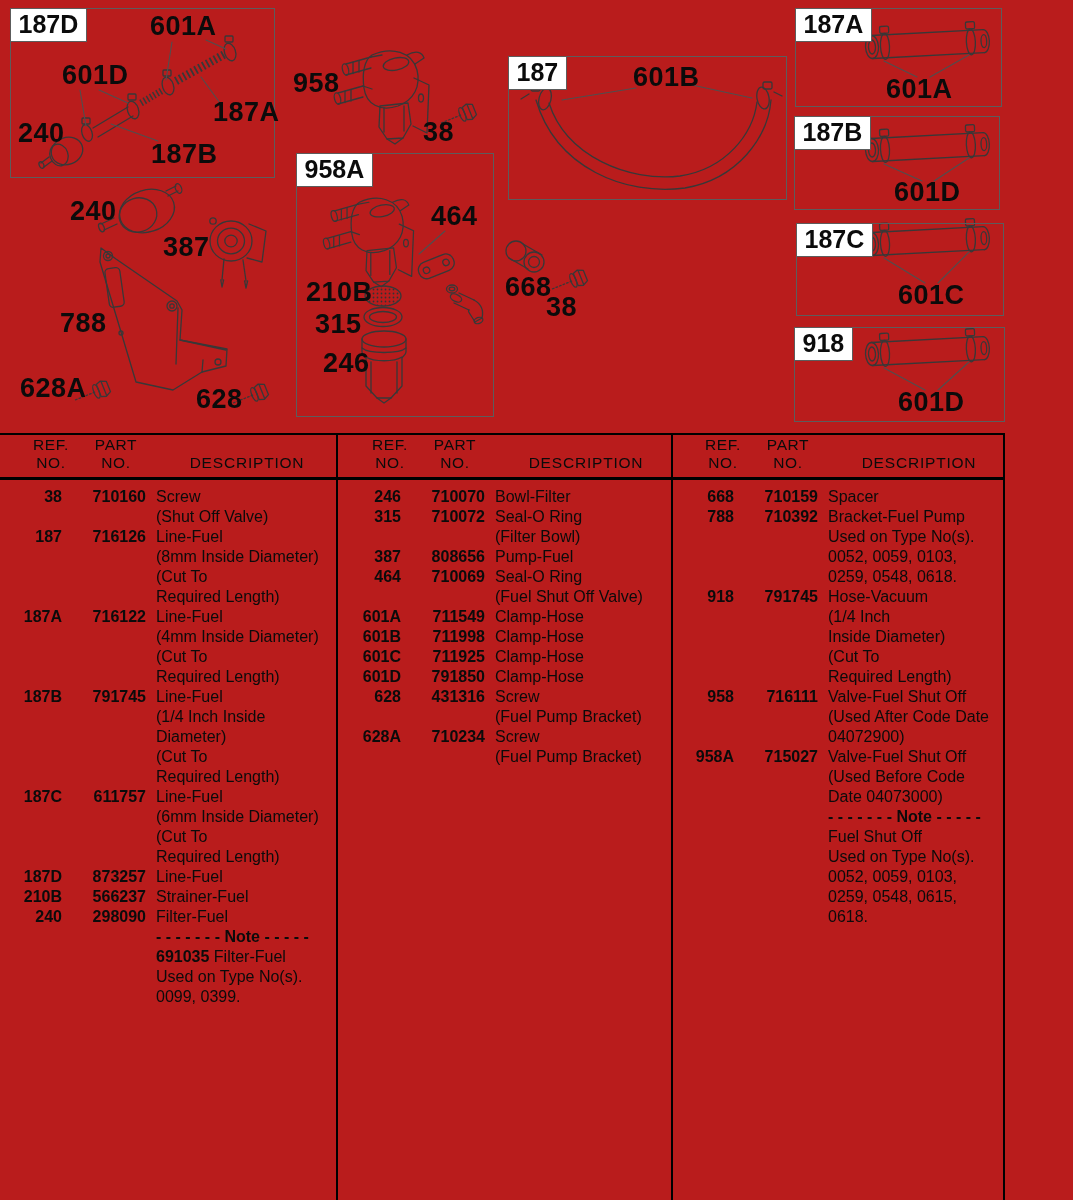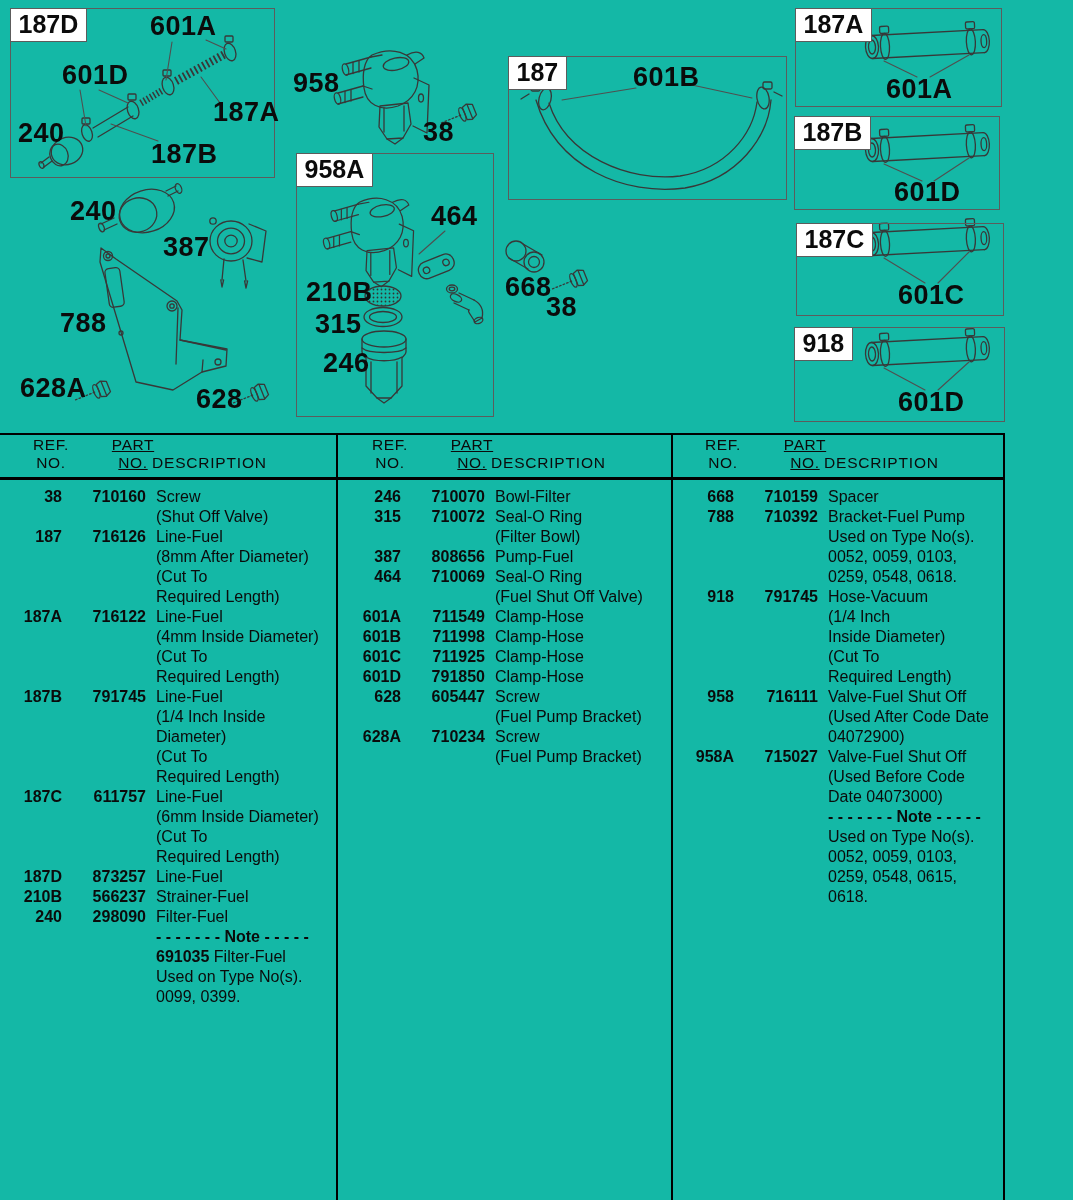--- a/index.html
+++ b/index.html
@@ -1,37 +1,37 @@
 <!DOCTYPE html>
 <html><head>
 <meta charset="utf-8">
 <style>
   html,body{margin:0;padding:0;background:#fff;}
-  .page{position:relative;width:1073px;height:1200px;background:#14b8a6;overflow:hidden;
+  .page{position:relative;width:1073px;height:1200px;background:#b91c1c;overflow:hidden;
         font-family:"Liberation Sans",sans-serif;color:#0b0b0b;}
   
   .pbox{position:absolute;border:1.5px solid #5c5c5c;}
   .ptab{position:absolute;left:-1.5px;top:-1.5px;border:1.5px solid #5c5c5c;background:#fff;
         font-weight:700;font-size:25px;line-height:1.05;padding:2px 8px 4px;white-space:nowrap;}
   .callout{position:absolute;font-weight:700;font-size:27px;line-height:1;letter-spacing:.5px;white-space:nowrap;}
   
   .art{position:absolute;left:0;top:0;}
   .art path,.art ellipse,.art line,.art rect,.art circle,.art polygon,.art use{
        fill:none;stroke:#383838;stroke-width:1.3;stroke-linecap:round;stroke-linejoin:round;}
   .art .spring{stroke-width:8.5;stroke-dasharray:1.8 2.6;stroke-linecap:butt;}
   .art .spring2{stroke-width:7;stroke-dasharray:1.5 2.2;stroke-linecap:butt;}
   .art .ld{stroke-width:1.1;stroke:#4f4f4f;}
   
   .hline,.vline{position:absolute;background:#000;}
   
   .hgroup{position:absolute;top:436px;height:46px;width:337px;}
   .h-ref,.h-part{position:absolute;width:64px;text-align:center;font-size:15.5px;line-height:17.5px;letter-spacing:.6px;}
-  .h-ref{left:19px;} .h-part{left:101px;text-decoration:underline;}
+  .h-ref{left:19px;} .h-part{left:84px;}
   .h-ref span,.h-part span{display:block;}
-  .h-desc{position:absolute;left:152px;top:17.5px;width:190px;font-size:15.5px;letter-spacing:.8px;}
+  .h-desc{position:absolute;left:152px;top:17.5px;width:190px;text-align:center;font-size:15.5px;letter-spacing:.8px;}
   
   .tcol{position:absolute;top:487px;width:334px;}
   .t-line{display:grid;grid-template-columns:62px 84px 1fr;height:20px;font-size:16px;line-height:20px;}
   .c-ref,.c-part{text-align:right;font-weight:700;}
   .c-desc{padding-left:10px;white-space:nowrap;}
   .bold{font-weight:700;}
 </style>
 </head>
 <body>
 
@@ -316,21 +316,21 @@
         <span class="c-desc"><span>(Shut Off Valve)</span></span>
       </div>
       <div class="t-line">
         <span class="c-ref">187</span>
         <span class="c-part">716126</span>
         <span class="c-desc"><span>Line-Fuel</span></span>
       </div>
       <div class="t-line">
         <span class="c-ref"></span>
         <span class="c-part"></span>
-        <span class="c-desc"><span>(8mm After Diameter)</span></span>
+        <span class="c-desc"><span>(8mm Inside Diameter)</span></span>
       </div>
       <div class="t-line">
         <span class="c-ref"></span>
         <span class="c-part"></span>
         <span class="c-desc"><span>(Cut To</span></span>
       </div>
       <div class="t-line">
         <span class="c-ref"></span>
         <span class="c-part"></span>
         <span class="c-desc"><span>Required Length)</span></span>
@@ -482,21 +482,21 @@
         <span class="c-part">711925</span>
         <span class="c-desc"><span>Clamp-Hose</span></span>
       </div>
       <div class="t-line">
         <span class="c-ref">601D</span>
         <span class="c-part">791850</span>
         <span class="c-desc"><span>Clamp-Hose</span></span>
       </div>
       <div class="t-line">
         <span class="c-ref">628</span>
-        <span class="c-part">605447</span>
+        <span class="c-part">431316</span>
         <span class="c-desc"><span>Screw</span></span>
       </div>
       <div class="t-line">
         <span class="c-ref"></span>
         <span class="c-part"></span>
         <span class="c-desc"><span>(Fuel Pump Bracket)</span></span>
       </div>
       <div class="t-line">
         <span class="c-ref">628A</span>
         <span class="c-part">710234</span>
@@ -590,20 +590,25 @@
         <span class="c-desc"><span>Date 04073000)</span></span>
       </div>
       <div class="t-line">
         <span class="c-ref"></span>
         <span class="c-part"></span>
         <span class="c-desc"><span class="bold">- - - - - - - Note - - - - -</span></span>
       </div>
       <div class="t-line">
         <span class="c-ref"></span>
         <span class="c-part"></span>
+        <span class="c-desc"><span>Fuel Shut Off</span></span>
+      </div>
+      <div class="t-line">
+        <span class="c-ref"></span>
+        <span class="c-part"></span>
         <span class="c-desc"><span>Used on Type No(s).</span></span>
       </div>
       <div class="t-line">
         <span class="c-ref"></span>
         <span class="c-part"></span>
         <span class="c-desc"><span>0052, 0059, 0103,</span></span>
       </div>
       <div class="t-line">
         <span class="c-ref"></span>
         <span class="c-part"></span>

